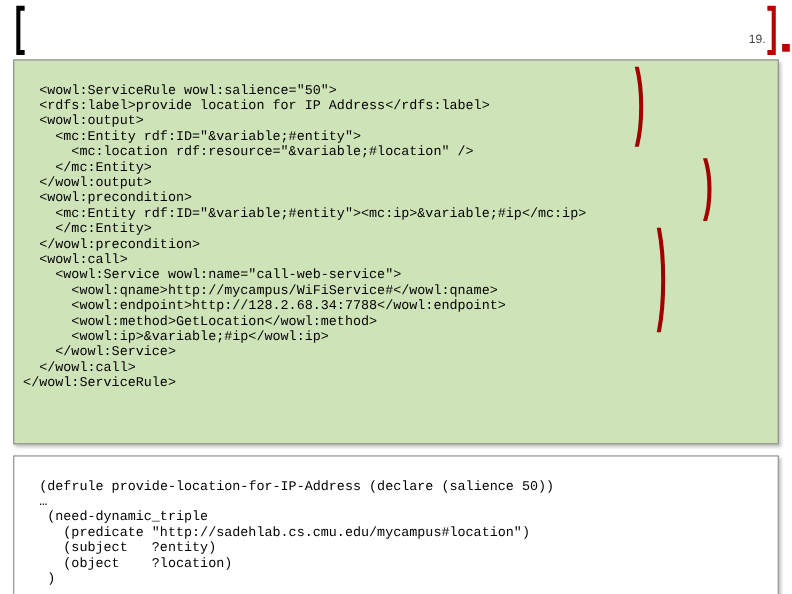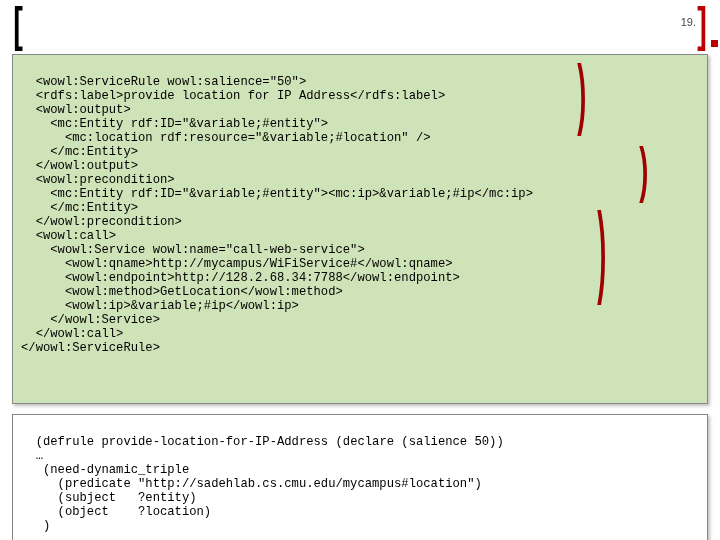--- a/index.html
+++ b/index.html
@@ -32,21 +32,21 @@
     font-size: 30px;
     font-weight: bold;
     color: #000;
     flex: 0 0 auto;
   }
   .spacer { flex: 1; }
   .page-num {
     font-size: 11px;
     color: #444;
     align-self: flex-end;
-    margin-bottom: 20px;
+    margin-bottom: 6px;
     margin-right: -2px;
   }
   .bullet {
     position: absolute;
     right: 2px;
     top: 40px;
     width: 7px;
     height: 7px;
     background: #b00;
   }

